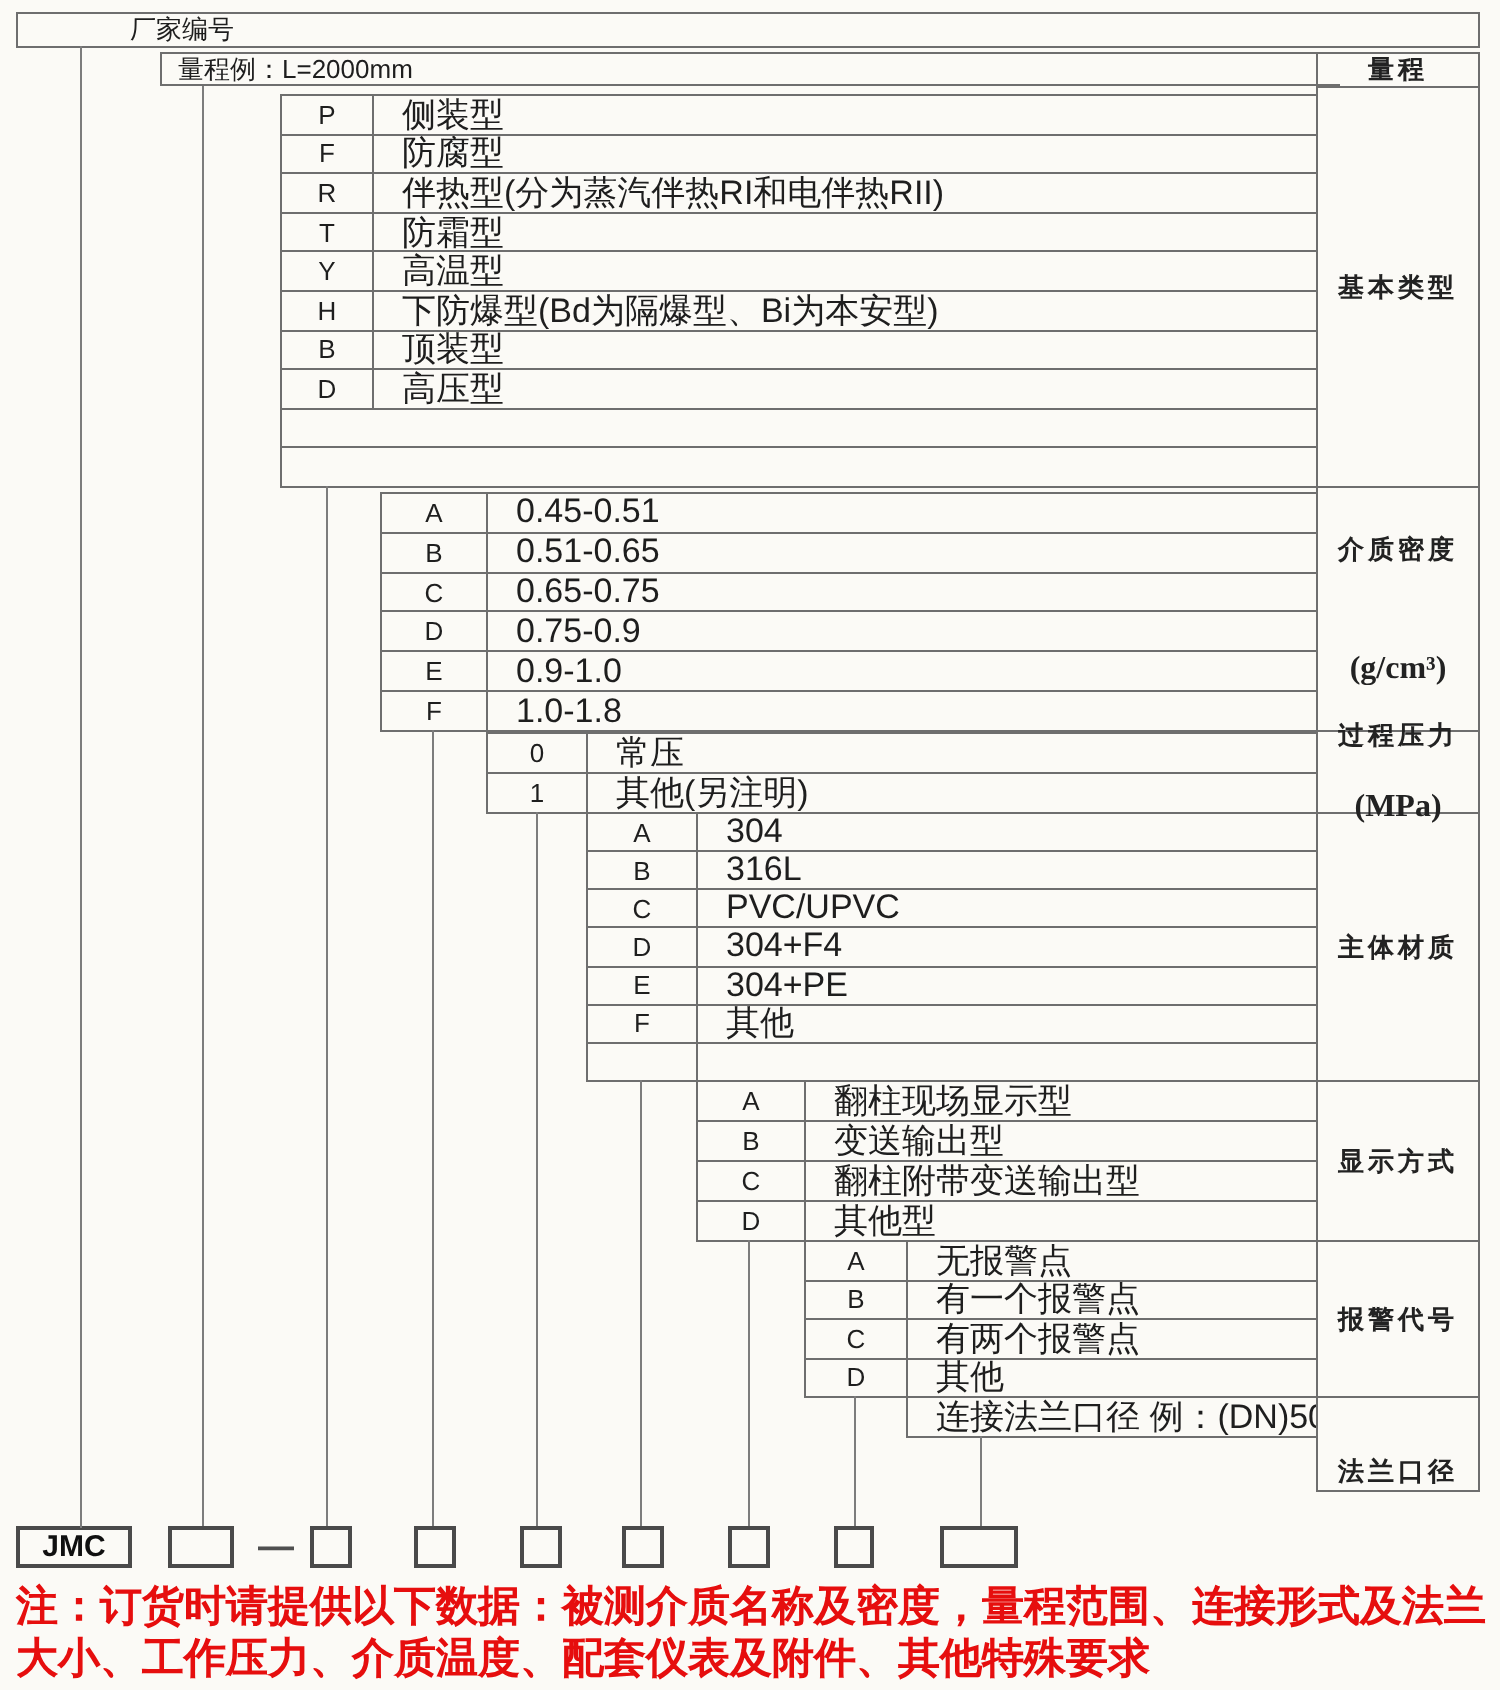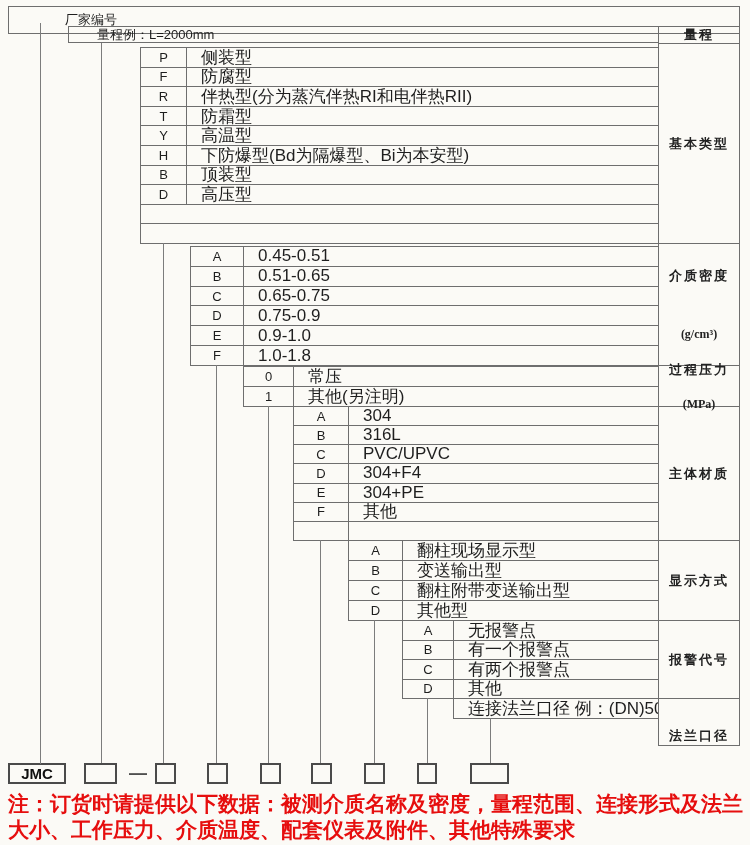--- a/index.html
+++ b/index.html
@@ -4,31 +4,31 @@
 <style>
   * { margin:0; padding:0; box-sizing:border-box; }
   html,body { background:#ffffff; }
   #stage {
     position:relative; width:750px; height:845px;
     background:#fbfaf6; overflow:hidden;
     font-family:"Liberation Sans","DejaVu Sans",sans-serif;
     color:#1e1e1e;
   }
   .box { position:absolute; border:1px solid #6e6e6e; display:flex; align-items:center; font-size:13px; }
-  #title-box { left:8px; top:6px; width:732px; height:28px; padding-left:56px; }
-  #range-box { left:68px; top:26px; width:590px; height:17px; padding-left:28px; border-right:none; }
+  #title-box { left:8px; top:6px; width:732px; height:18px; padding-left:56px; }
+  #range-box { left:80px; top:26px; width:590px; height:17px; padding-left:8px; border-right:none; }
   .section { position:absolute; border-top:1px solid #6e6e6e; border-left:1px solid #6e6e6e; background:transparent; }
   .srow { display:flex; border-bottom:1px solid #6e6e6e; }
   .code { border-right:1px solid #6e6e6e; display:flex; align-items:center; justify-content:center; font-size:13px; }
   .desc { flex:1; display:flex; align-items:center; padding-left:14px; font-size:17px; white-space:nowrap; overflow:hidden; }
   #label-strip { position:absolute; border:1px solid #6e6e6e; font-family:"Liberation Serif","DejaVu Serif",serif; color:#222; }
   .lcell { display:flex; flex-direction:column; align-items:center; justify-content:center; border-bottom:1px solid #6e6e6e;font-weight:bold; }
   .lcell:last-child { border-bottom:none; }
   .lbl { font-size:13px; letter-spacing:2px; }
-  .unit { font-size:12px; letter-spacing:0; margin-top:18px; }
+  .unit { font-size:16px; letter-spacing:0; margin-top:18px; }
   .vline { position:absolute; width:1px; background:#7c7c7c; }
   .bbox { position:absolute; height:21px; border:2px solid #4a4a4a; background:transparent; }
   #jmc-box { left:8px; top:763px; width:58px; display:flex; align-items:center; justify-content:center;
              font-weight:bold; font-size:15px; color:#101010; }
   #sep-dash { position:absolute; left:119px; top:763px; width:38px; height:21px;
               display:flex; align-items:center; justify-content:center;
               color:#4f4f4f; font-size:18px; font-weight:bold; }
   #note { position:absolute; left:8px; top:791px; width:742px;
           color:#e60e0e; font-weight:bold; font-size:21px; line-height:26px; }
 </style>

